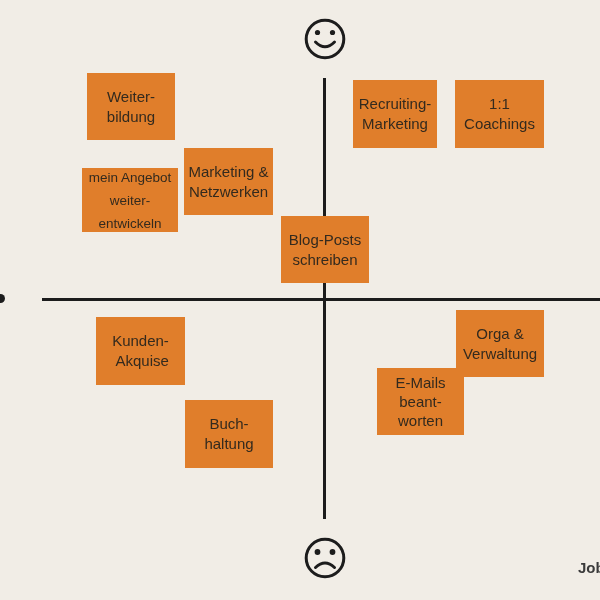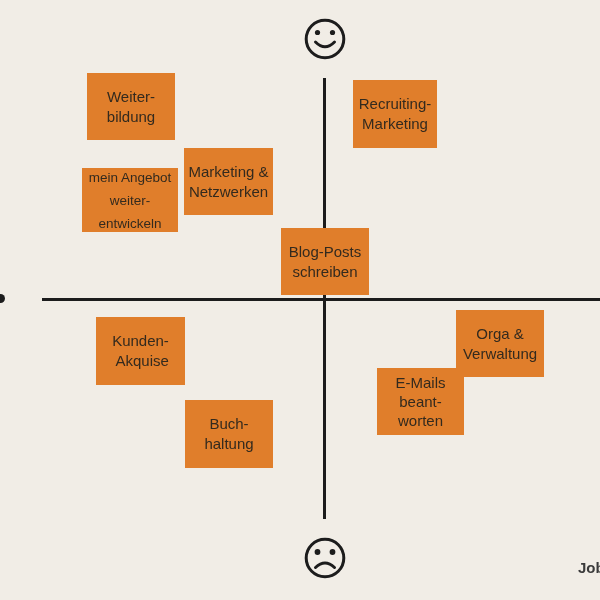--- a/index.html
+++ b/index.html
@@ -43,21 +43,21 @@
     background: var(--note-fill);
     color: var(--note-text);
     display: flex; align-items: center; justify-content: center;
     text-align: center; white-space: pre-line;
     font-size: 15px; line-height: 20px;
   }
   .n1  { left: 87px;  top: 73px;  width: 88px; height: 67px; }
   .n2  { left: 82px;  top: 168px; width: 96px; height: 64px;
          font-size: 13.5px; line-height: 23px; }
   .n3  { left: 184px; top: 148px; width: 89px; height: 67px; }
-  .n4  { left: 281px; top: 228px; width: 88px; height: 67px; }
+  .n4  { left: 281px; top: 216px; width: 88px; height: 67px; }
   .n5  { left: 353px; top: 80px;  width: 84px; height: 68px; }
   .n6  { left: 455px; top: 80px;  width: 89px; height: 68px; }
   .n7  { left: 96px;  top: 317px; width: 89px; height: 68px; text-align: right; }
   .n8  { left: 185px; top: 400px; width: 88px; height: 68px; }
   .n9  { left: 456px; top: 310px; width: 88px; height: 67px; }
   .n10 { left: 361px; top: 368px; width: 87px; height: 67px; line-height: 19px; margin-left: 16px; }
 
   
   .watermark {
     position: absolute; left: 578px; top: 559px;
@@ -92,20 +92,22 @@
 bildung</div>
   <div class="note n2">mein Angebot
 weiter-
 entwickeln</div>
   <div class="note n3">Marketing &amp;
 Netzwerken</div>
   <div class="note n4">Blog-Posts
 schreiben</div>
   <div class="note n5">Recruiting-
 Marketing</div>
+  <div class="note n6">1:1
+Coachings</div>
   <div class="note n7">Kunden-
 Akquise</div>
   <div class="note n8">Buch-
 haltung</div>
   <div class="note n9">Orga &amp;
 Verwaltung</div>
   <div class="note n10">E-Mails
 beant-
 worten</div>
 

